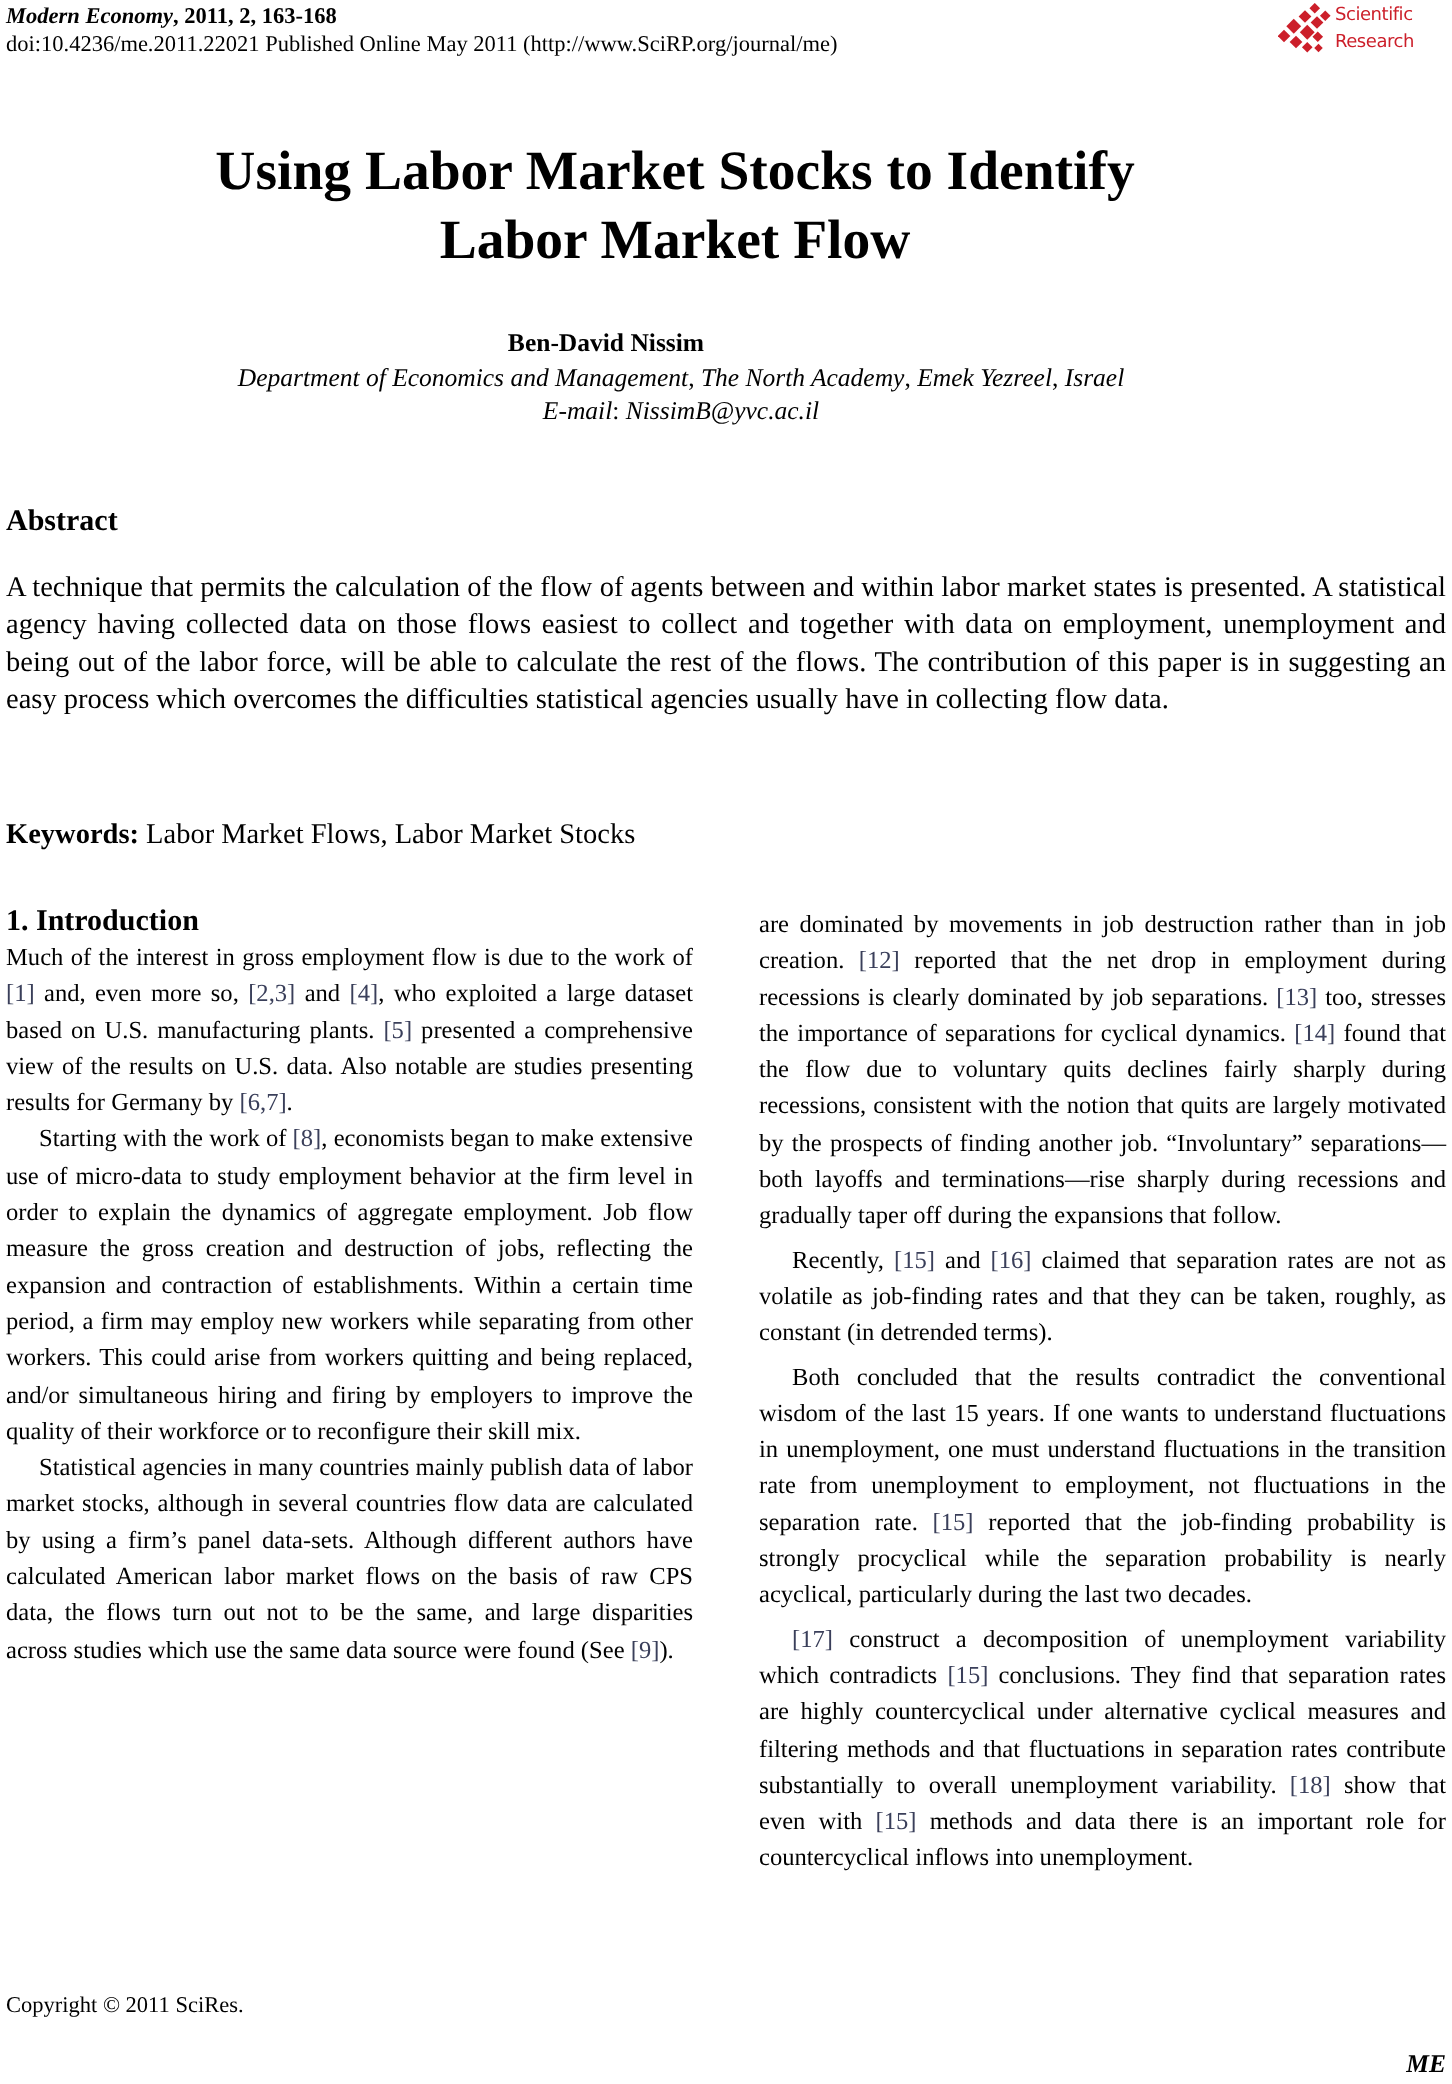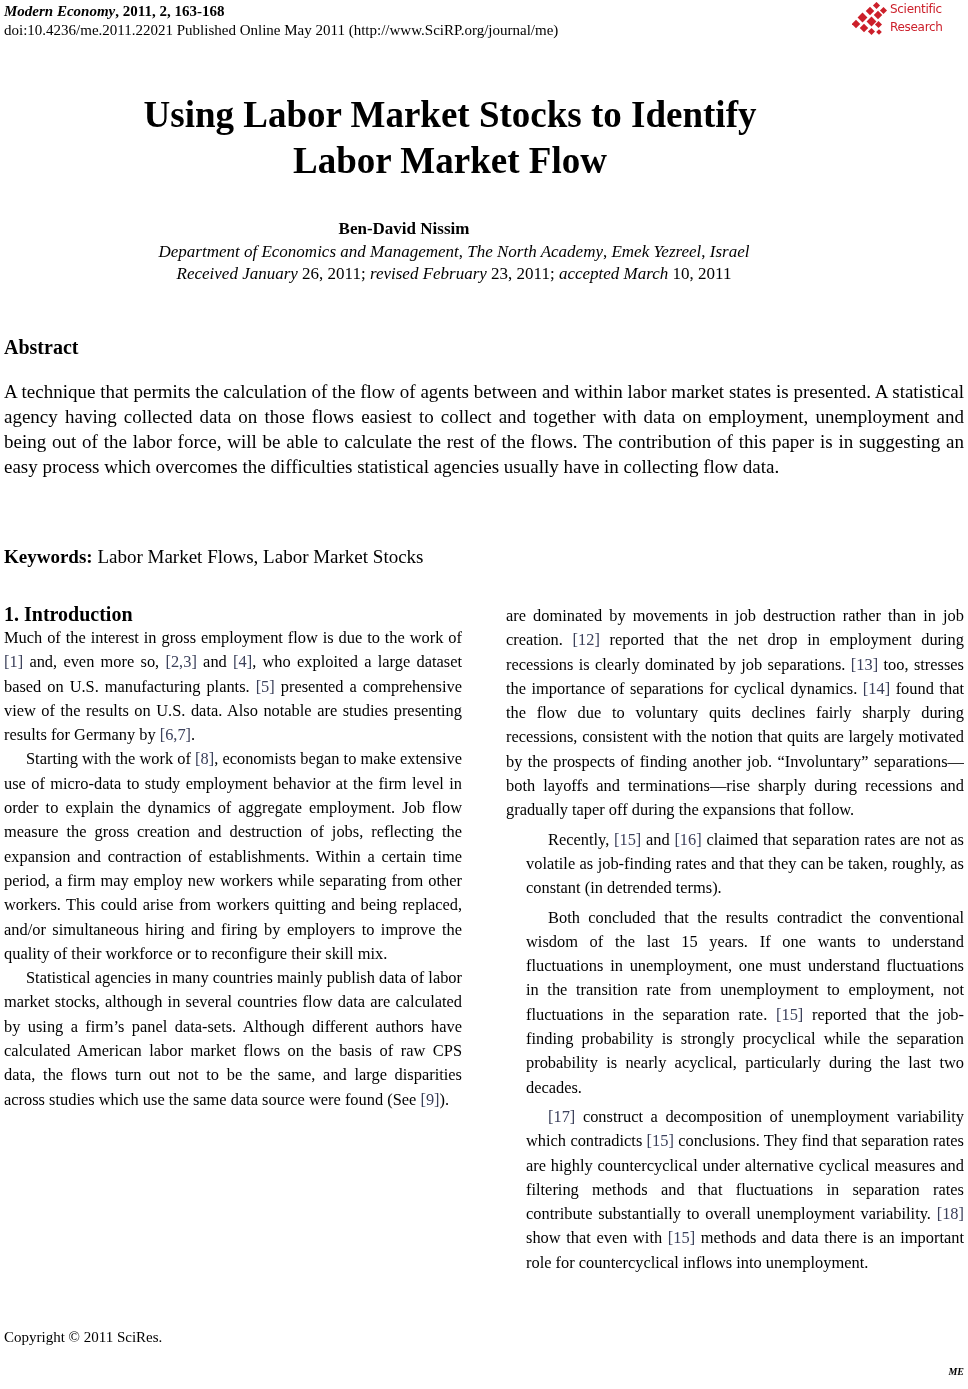--- a/index.html
+++ b/index.html
@@ -23,25 +23,25 @@
   .abstract { position: absolute; left: 4px; width: 960px; top: 379px; font-size: 19px; line-height: 25px; text-align: justify; }
   .keywords { position: absolute; left: 4px; top: 544px; font-size: 19px; line-height: 25px; }
   .keywords b { font-weight: bold; }
 
   .sec-h { position: absolute; left: 4px; top: 603px; font-weight: bold; font-size: 20px; }
   .col { position: absolute; width: 458px; font-size: 16.4px; line-height: 24.3px; text-align: justify; }
   .col.left { left: 4px; top: 626px; }
   .col.right { left: 506px; top: 604px; }
   .col p { margin: 0; text-indent: 0; }
   .col p.ind { text-indent: 22px; }
-  .col p.gap { margin-top: 5px; margin-left: 20px; }
+  .col p.gap { margin-top: 5px; }
   .cite { color: #3a3f5a; }
 
   .footer-left { position: absolute; left: 4px; top: 1329px; font-size: 15px; }
-  .footer-right { position: absolute; right: 4px; top: 1366px; font-size: 10px; font-weight: bold; font-style: italic; }
+  .footer-right { position: absolute; right: 4px; top: 1366px; font-size: 17px; font-weight: bold; font-style: italic; }
 </style>
 </head>
 <body>
 
 <div class="header">
   <div><span class="journal">Modern Economy</span><span class="vol">, 2011, 2, 163-168</span></div>
   <div>doi:10.4236/me.2011.22021 Published Online May 2011 (http://www.SciRP.org/journal/me)</div>
 </div>
 
 <div class="logo">
@@ -68,21 +68,21 @@
 
 <div class="title">
   <div>Using Labor Market Stocks to Identify</div>
   <div>Labor Market Flow</div>
 </div>
 
 <div class="author">Ben-David Nissim</div>
 
 <div class="affil">
   <div><i>Department of Economics and Management</i>, <i>The North Academy</i>, <i>Emek Yezreel</i>, <i>Israel</i></div>
-  <div><i>Received January</i><span> 26, 2011; </span><i>revised February</i><span> 23, 2011; </span><i>accepted March</i><span> 10, 2011</span></div>
+  <div><i>E-mail</i>: <i>NissimB@yvc.ac.il</i></div>
 </div>
 
 <div class="abstract-h">Abstract</div>
 <div class="abstract">A technique that permits the calculation of the flow of agents between and within labor market states is presented. A statistical agency having collected data on those flows easiest to collect and together with data on employment, unemployment and being out of the labor force, will be able to calculate the rest of the flows. The contribution of this paper is in suggesting an easy process which overcomes the difficulties statistical agencies usually have in collecting flow data.</div>
 
 <div class="keywords"><b>Keywords:</b><span> Labor Market Flows, Labor Market Stocks</span></div>
 
 <div class="sec-h">1. Introduction</div>
 
 <div class="col left">

